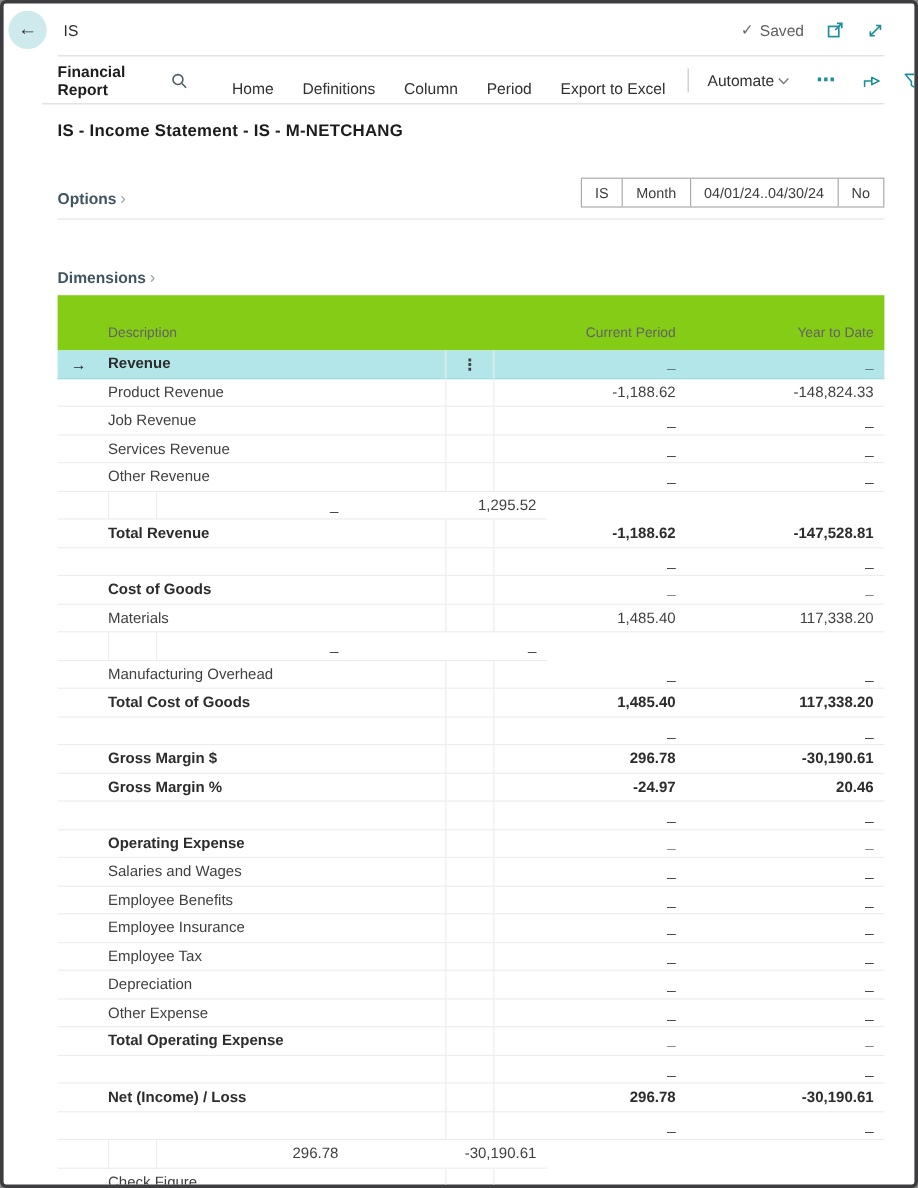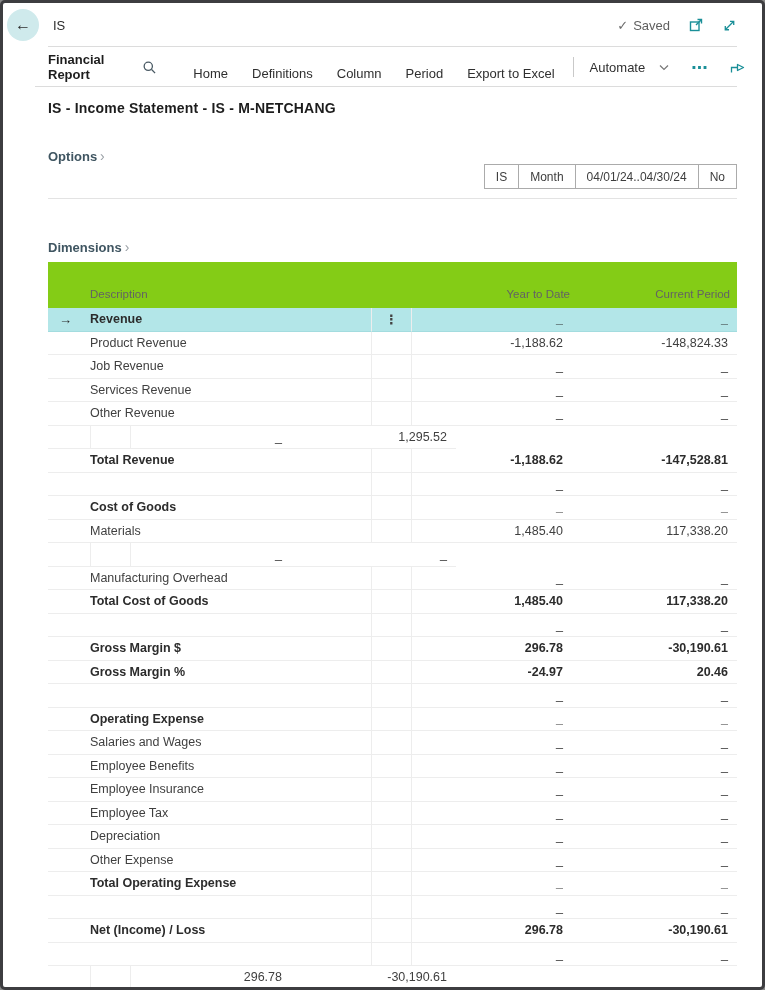--- a/index.html
+++ b/index.html
@@ -48,39 +48,38 @@
   }
   .ribbon::after {
     content:""; position:absolute; left:32px; right:25px; bottom:0;
     height:1px; background:#dcdcdc;
   }
   .ribbon .context { font-weight:700; color:#1d1d1d; margin-right:14px; }
   .vdiv { width:1px; height:20px; background:#c9c9c9; margin:0 6px; }
   .search-btn { padding:0 12px; display:flex; align-items:center; color:#4a5a64; cursor:pointer; }
   .menu-item { padding:0 12px; cursor:pointer; white-space:nowrap;margin-top:12px; }
   .ribbon-right { margin-left:auto; display:flex; align-items:center; }
-  .automate { display:flex; align-items:center; gap:14px; padding:0 10px; cursor:pointer; }
+  .automate { display:flex; align-items:center; gap:3px; padding:0 10px; cursor:pointer; }
   .automate .chev { color:#777; display:flex; }
   .more-btn { color:#1a8f98; font-size:16px; font-weight:700; padding:0 12px; cursor:pointer; letter-spacing:1px; }
   .ribbon-icon { color:#1a8f98; padding:0 9px; display:flex; align-items:center; cursor:pointer; }
 
   
   .page-title {
     margin: 13px 25px 0 45px;
     font-size: 14px; font-weight: 700; color:#1c1c1c;
     letter-spacing: .2px;
   }
 
   
   .options-row {
     margin: 32px 25px 0 45px;
-    display:flex; align-items:flex-start;
+    display:flex; align-items:flex-end;
     padding-bottom: 9px;
     border-bottom: 1px solid #e3e3e3;
-    flex-direction: column;
   }
   .fasttab-label {
     font-size: 13px; font-weight:700; color:#3f5561;
     display:flex; align-items:center; gap:3px; cursor:pointer;
   }
   .fasttab-label .chev { color:#9aa0a6; font-weight:400; font-size:14px; }
   .chip-group {
     margin-left:auto; display:flex;
     border:1px solid #ababab; background:#fff;
     height: 25px;
@@ -213,22 +212,22 @@
       <span>Dimensions</span>
       <span class="chev">›</span>
     </span>
   </div>
 
   <div class="grid">
     <div class="grid-head">
       <div class="hcell col-gutter"></div>
       <div class="hcell col-desc">Description</div>
       <div class="hcell col-gap"></div>
+      <div class="hcell col-cp">Current Period</div>
       <div class="hcell col-ytd">Year to Date</div>
-      <div class="hcell col-cp">Current Period</div>
     </div>
     <div id="grid-body">
         <div class="tr bold selected">
     <div class="td col-gutter">
       <span class="sel-arrow">→</span>
     </div>
     <div class="td col-desc">
       <span class="desc-label">Revenue</span>
     </div>
     <div class="td col-gap">

